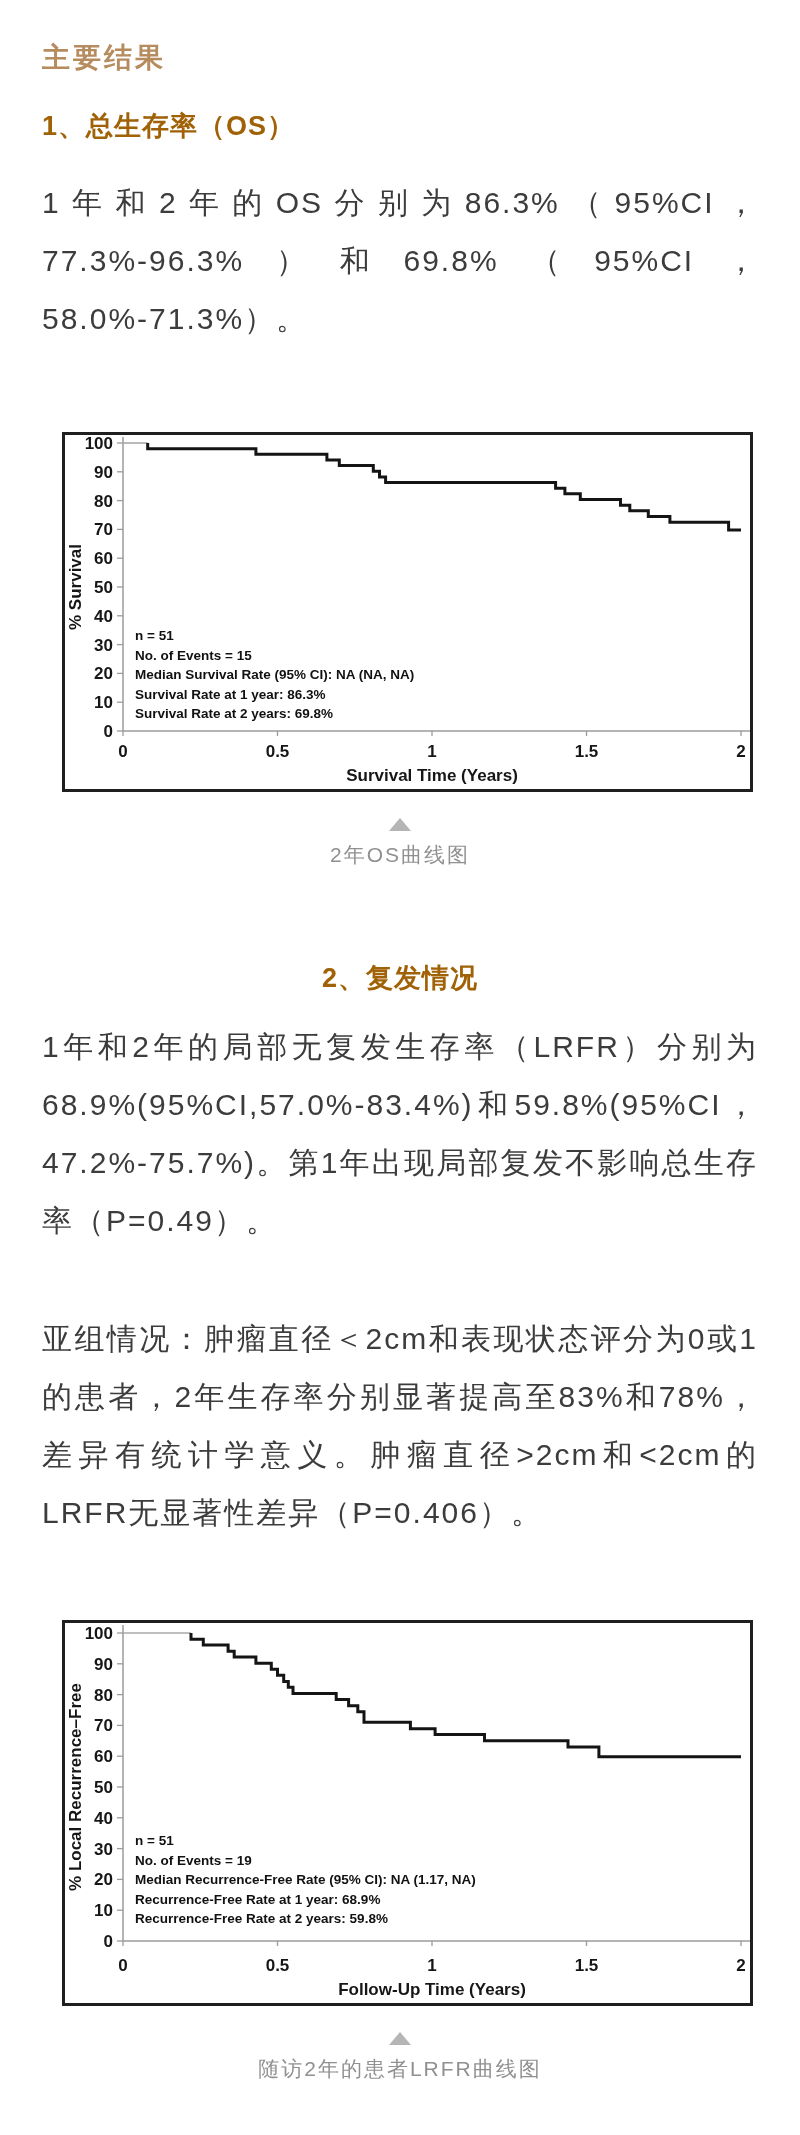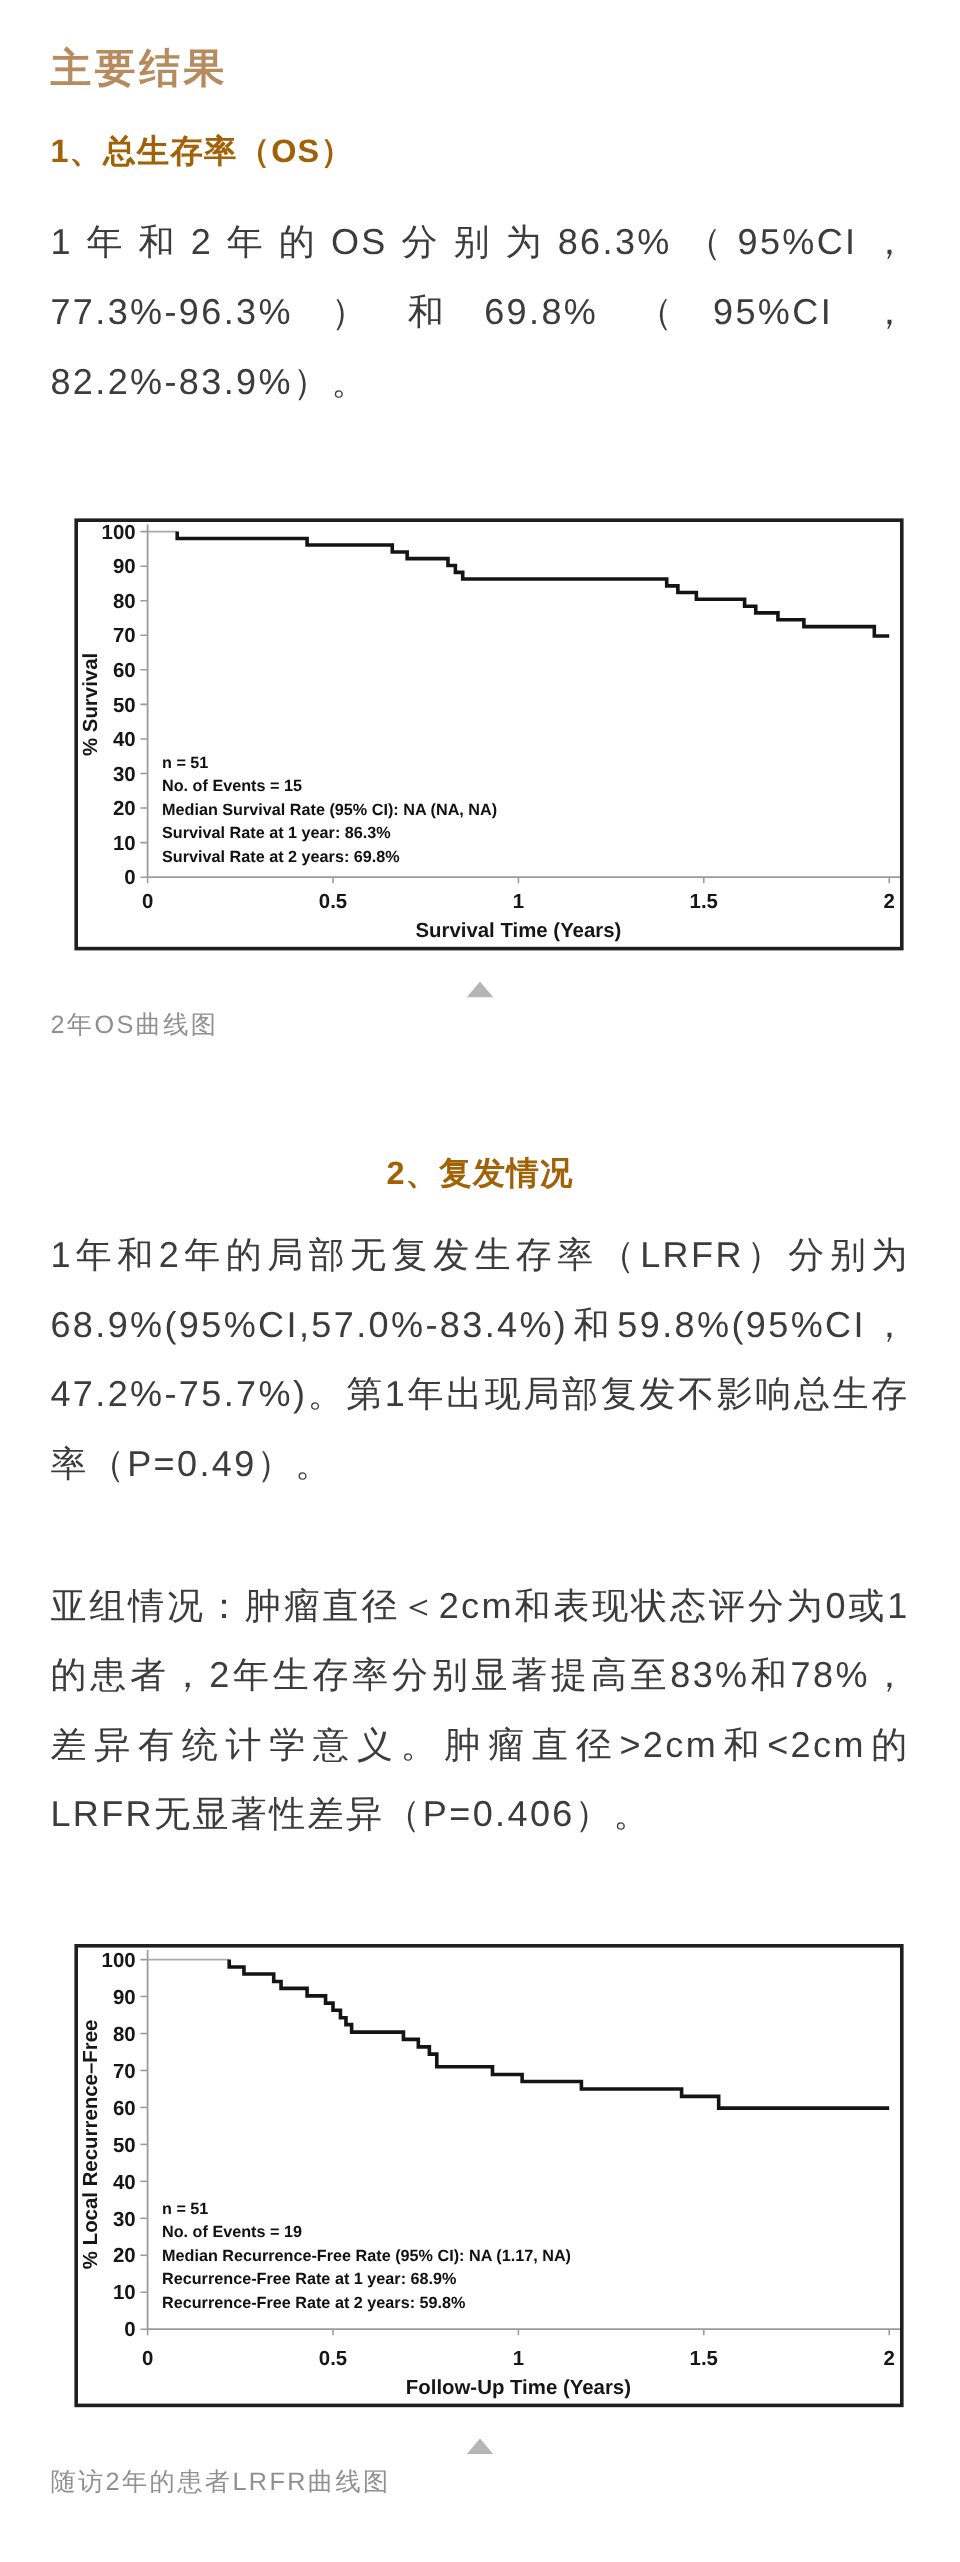--- a/index.html
+++ b/index.html
@@ -5,21 +5,21 @@
   html,body{margin:0;padding:0;background:#ffffff;}
   body{
     width:800px; min-height:2135px; box-sizing:border-box;
     padding:0 42px 30px 42px;
     font-family:"Liberation Sans","DejaVu Sans",sans-serif;
     color:#3c3c3c;
   }
   .doc-title{
     margin:36px 0 0 0;
     font-family:"Liberation Serif","DejaVu Serif",serif;
-    font-weight:700; font-size:34px; line-height:44px;
+    font-weight:700; font-size:28px; line-height:44px;
     color:#b68c5f; letter-spacing:3px;
   }
   .sec-heading{
     margin:26px 0 0 0;
     font-weight:700; font-size:27px; line-height:40px;
     color:#a16207; letter-spacing:1px;
   }
   .sec-heading.second{margin-top:88px;text-align:center;}
   p.para{
     margin:0; font-size:30px; line-height:58px; letter-spacing:2px;
@@ -30,41 +30,41 @@
   p.p3{margin-top:60px;}
   figure.km-figure{
     margin:0; box-sizing:border-box;
     width:691px; margin-left:20px;
     border:3px solid #1f1f1f; background:#ffffff;
   }
   figure.fig-os{margin-top:84px; height:360px;}
   figure.fig-lrfr{margin-top:78px; height:386px;}
   figure.km-figure svg{display:block;}
   .caption-block{
-    margin-top:26px; 
+    margin-top:26px; text-align:center;
   }
   .caption-arrow{
     width:0;height:0;margin:0 auto;
     border-left:11px solid transparent;
     border-right:11px solid transparent;
     border-bottom:13px solid #b5b5b5;
   }
   .caption-text{
     margin-top:9px; font-size:21px; line-height:30px;
     color:#909090; letter-spacing:2px;
   }
 </style>
 </head>
 <body>
 
 <h1 class="doc-title">主要结果</h1>
 
 <h2 class="sec-heading">1、总生存率（OS）</h2>
 
-<p class="para p1">1年和2年的OS分别为86.3%（95%CI，77.3%-96.3%）和69.8%（95%CI，82.2%-83.9%）。</p>
+<p class="para p1">1年和2年的OS分别为86.3%（95%CI，77.3%-96.3%）和69.8%（95%CI，58.0%-71.3%）。</p>
 
 <figure class="km-figure fig-os">
   <svg id="chart-os" width="685" height="354" viewBox="0 0 685 354">
       <line x1="58" y1="2" x2="58" y2="296" stroke="#9b9b9b" stroke-width="1.5"></line>
       <line x1="58" y1="296" x2="685" y2="296" stroke="#9b9b9b" stroke-width="1.5"></line>
       <line x1="52" y1="296" x2="58" y2="296" stroke="#9b9b9b" stroke-width="1.3"></line>
       <text x="48" y="302" text-anchor="end" font-size="17" font-weight="700" fill="#161616">0</text>
       <line x1="52" y1="267.2" x2="58" y2="267.2" stroke="#9b9b9b" stroke-width="1.3"></line>
       <text x="48" y="273.2" text-anchor="end" font-size="17" font-weight="700" fill="#161616">10</text>
       <line x1="52" y1="238.4" x2="58" y2="238.4" stroke="#9b9b9b" stroke-width="1.3"></line>

